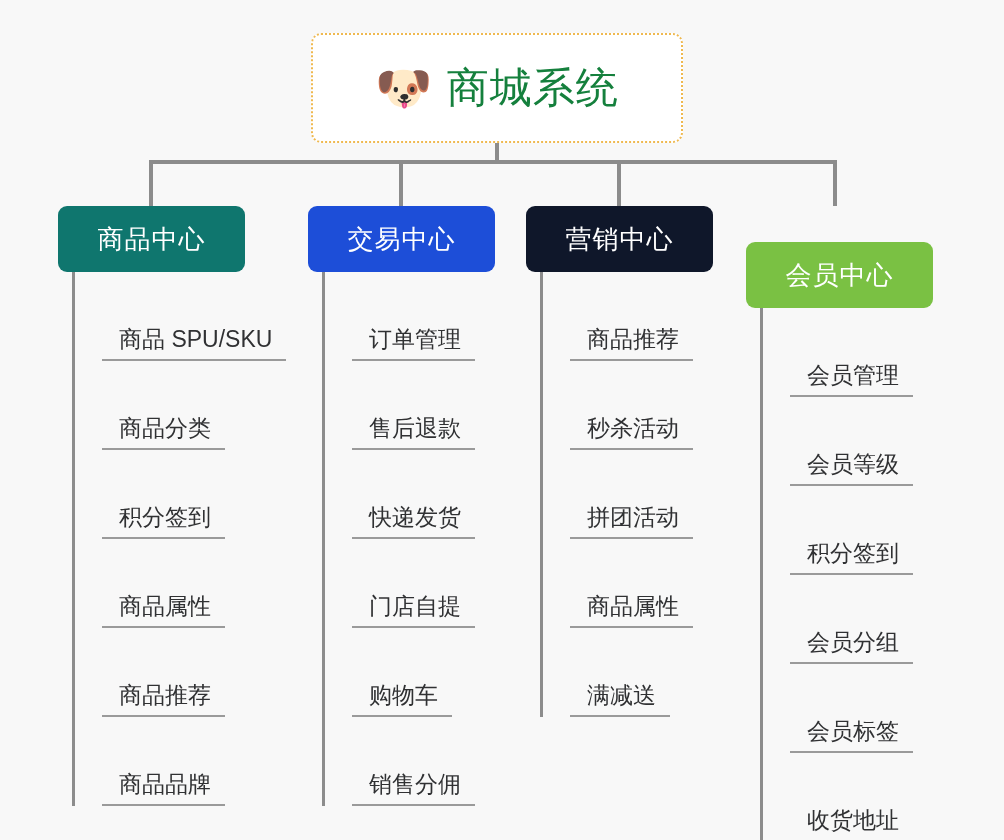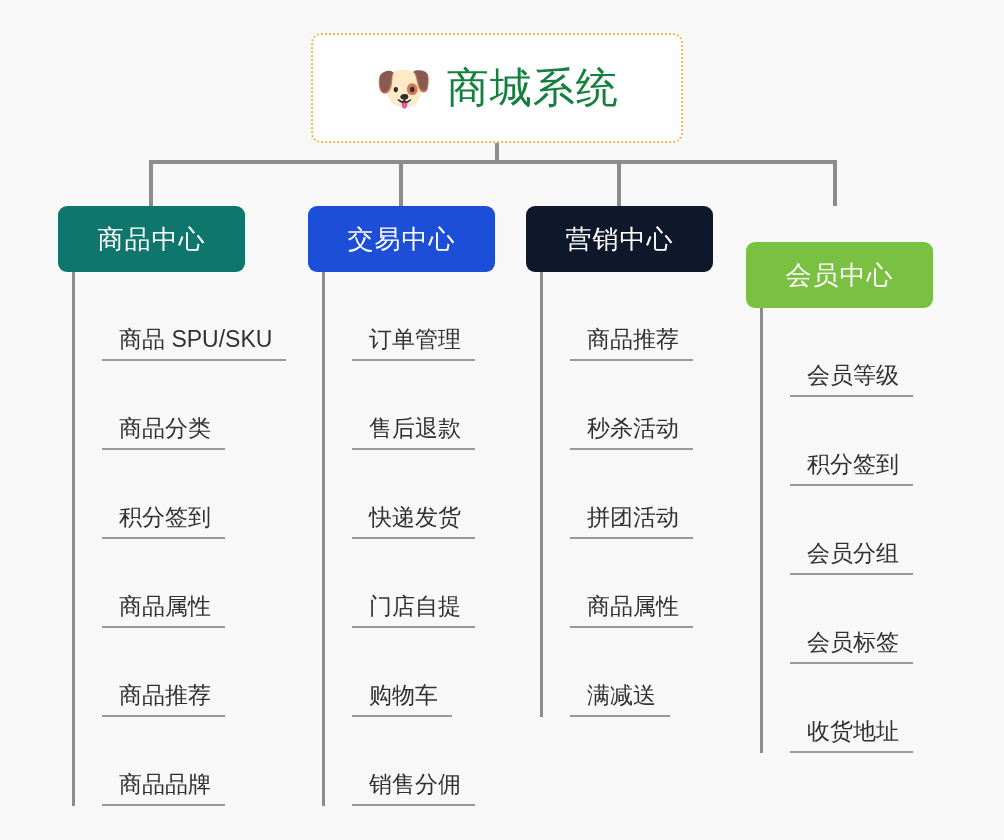--- a/index.html
+++ b/index.html
@@ -199,20 +199,23 @@
         </div>
     </div>
   </div>
 
   <div class="branch" style="left:746px;margin-top:36px;">
     <div class="branch-header" style="background: rgb(122, 193, 67);">
       <span>会员中心</span>
     </div>
     <div class="branch-body">
       <div class="leaf">
+          <span class="leaf-label">会员管理</span>
+        </div>
+      <div class="leaf">
           <span class="leaf-label">会员等级</span>
         </div>
       <div class="leaf">
           <span class="leaf-label">积分签到</span>
         </div>
       <div class="leaf">
           <span class="leaf-label">会员分组</span>
         </div>
       <div class="leaf">
           <span class="leaf-label">会员标签</span>

